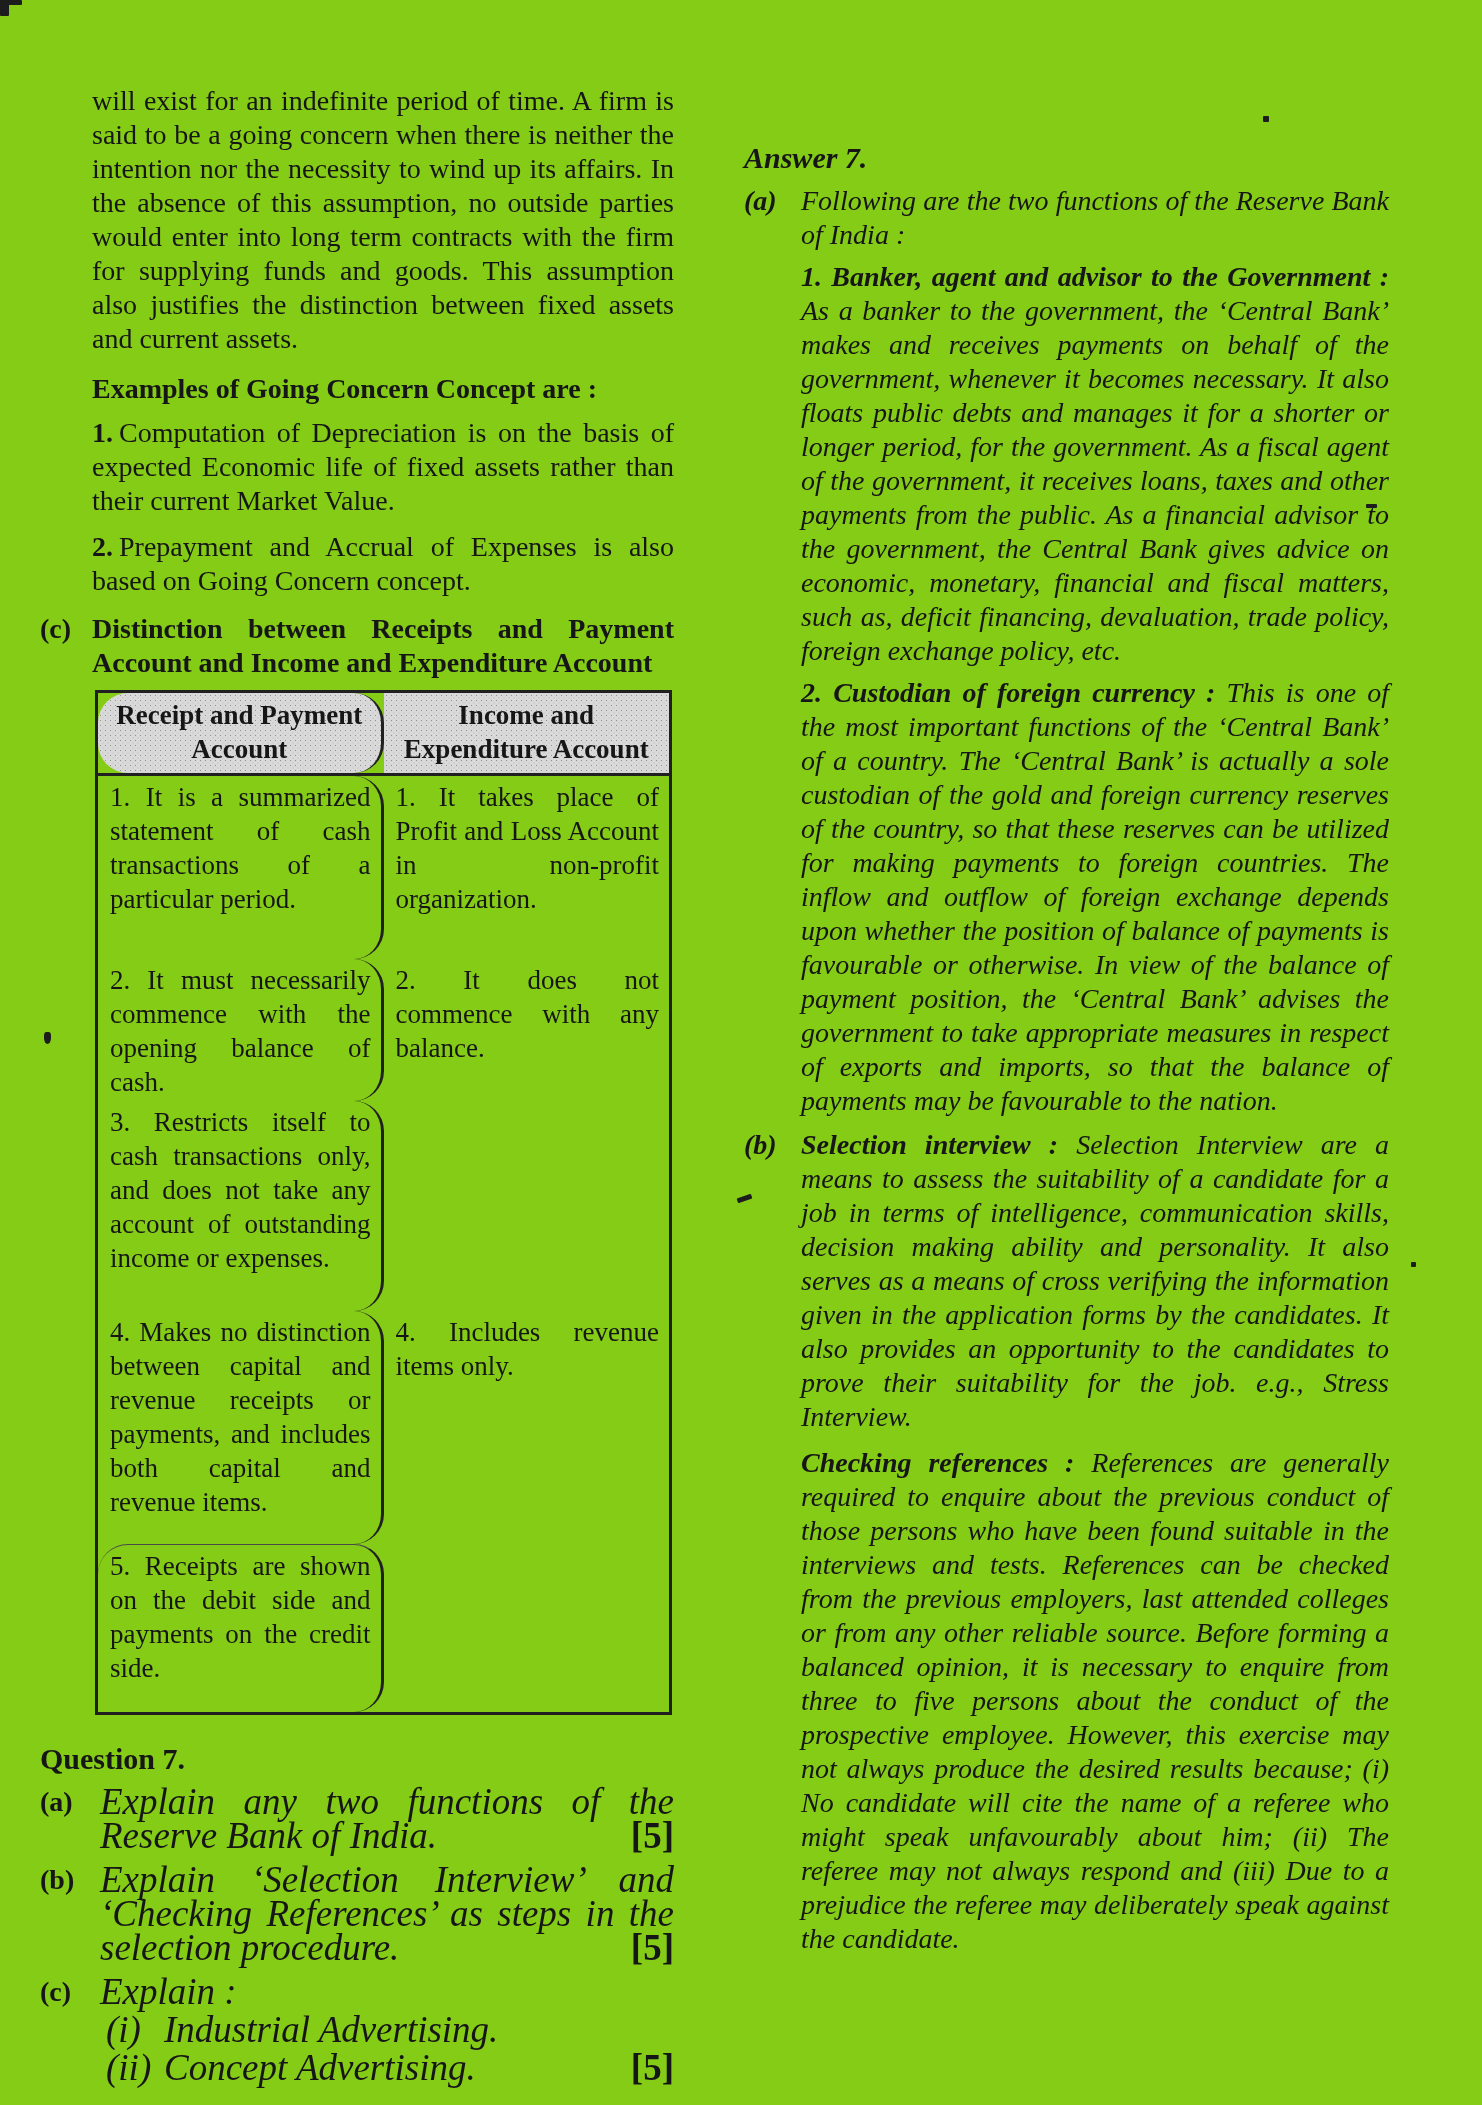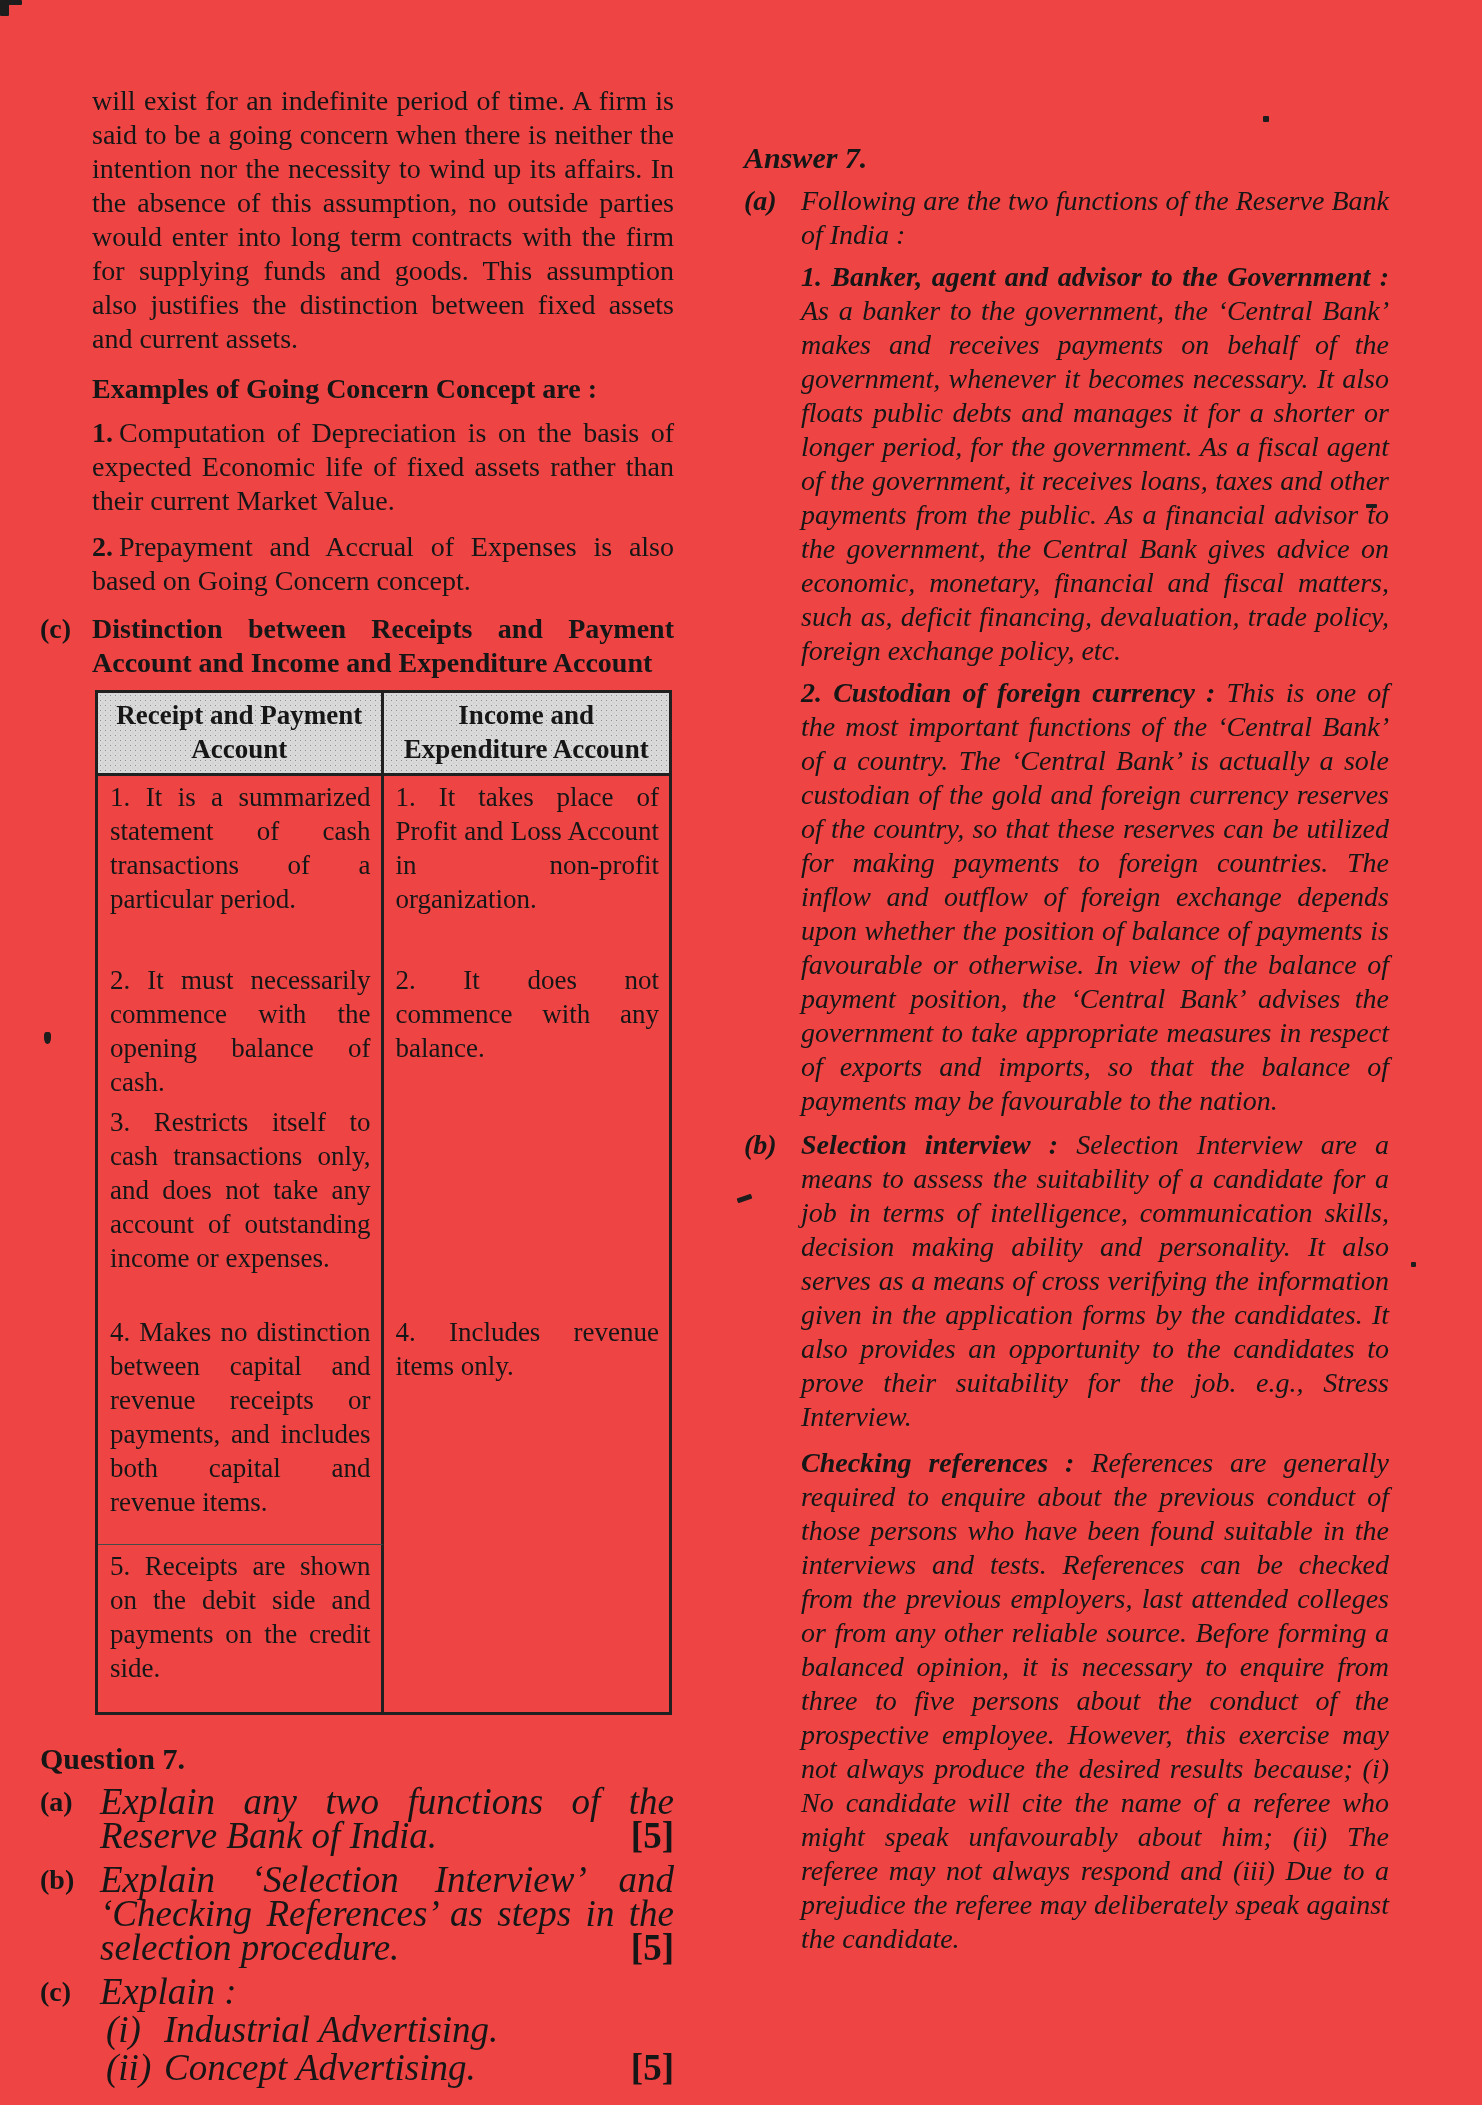--- a/index.html
+++ b/index.html
@@ -1,19 +1,19 @@
 <!DOCTYPE html>
 <html><head>
 <meta charset="utf-8">
 <style>
   html,body{margin:0;padding:0;background:#ffffff;}
   .page{
     position:relative;
     width:1482px;height:2105px;
-    background:#ef4444;
+    background:#84cc16;
     font-family:"Liberation Serif","DejaVu Serif",serif;
     color:#161616;
     overflow:hidden;
   }
   .col{position:absolute;top:0;}
   .col-left{left:40px;top:84px;width:634px;}
   .col-right{left:744px;top:140px;width:645px;font-style:italic;}
   p{margin:0;}
   .body{font-size:28px;line-height:34px;}
   .jtf{text-align:justify;}
@@ -28,21 +28,21 @@
     margin:10px 0 0 55px;width:577px;
     border:3px solid #202020;
     box-sizing:border-box;
   }
   .trow{display:flex;}
   .tcell{
     width:50%;box-sizing:border-box;
     padding:4px 10px 0 12px;
     font-size:27px;line-height:34px;
   }
-  .tcell:first-child{border-right:3px solid #202020;}
+  .tcell:first-child{border-right:3px solid #202020;border-radius:30px;}
   .thead .tcell{
     text-align:center;font-weight:bold;padding:5px 6px 7px 6px;
     background-color:#d9d9d9;
     background-image:radial-gradient(circle,#8f8f8f 0.8px,transparent 1px),
                      radial-gradient(circle,#bdbdbd 0.8px,transparent 1px);
     background-size:5px 5px,5px 5px;background-position:0 0,2.5px 2.5px;
   }
   .thead{border-bottom:3px solid #202020;}
   .row-1 .tcell{min-height:183px;}
   .row-2 .tcell{min-height:142px;}

